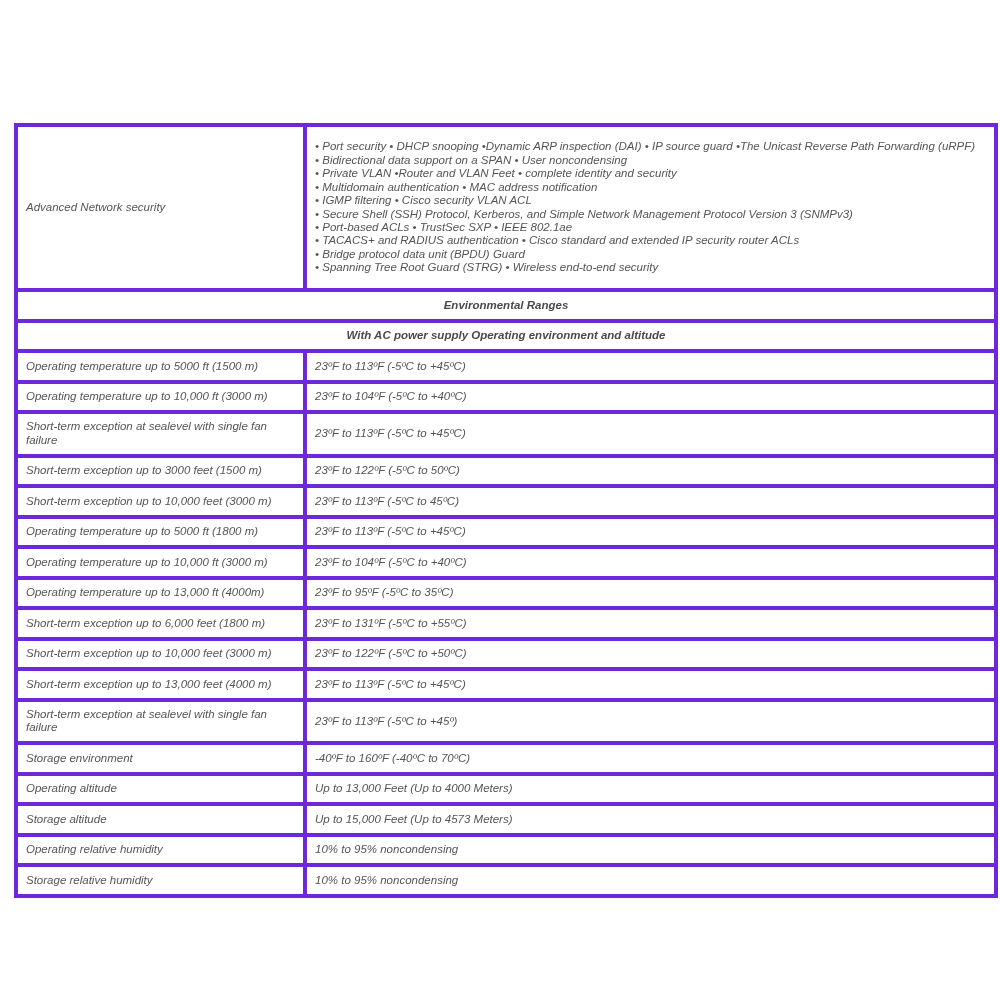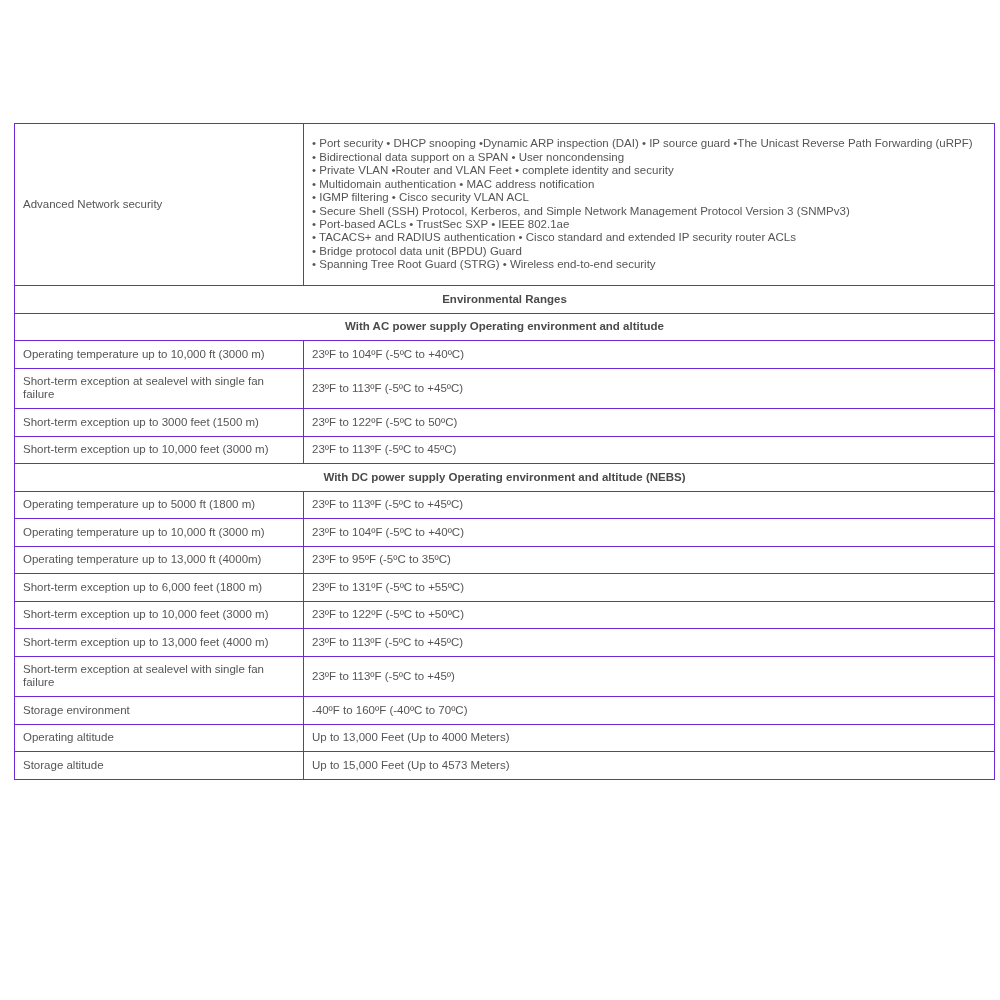--- a/index.html
+++ b/index.html
@@ -17,24 +17,25 @@
     }
     .spec-table {
       position: absolute;
       left: 14px;
       top: 123px;
       width: 980px;
       border-collapse: collapse;
       table-layout: fixed;
     }
     .spec-table td {
-      border: 1px solid #6d28d9;
+      border: 4px solid #6d28d9;
       padding: 0 8px;
       vertical-align: middle;
       line-height: 13.4px;
+      font-style: italic;
     }
     .spec-table col.c1 { width: 289px; }
     .spec-table col.c2 { width: 691px; }
     .row-std td { height: 26.5px; }
     .row-tall td { height: 39.5px; }
     .row-sec td {
       height: 26.5px;
       text-align: center;
       font-weight: bold;
       color: #4a4a4a;
@@ -73,39 +74,40 @@
     </tr>
 
     <tr class="row-sec">
       <td colspan="2">Environmental Ranges</td>
     </tr>
     <tr class="row-sec">
       <td colspan="2">With AC power supply Operating environment and altitude</td>
     </tr>
 
     <tr class="row-std">
+      <td>Operating temperature up to 5000 ft (1500 m)</td>
+      <td>23ºF to 113ºF (-5ºC to +45ºC)</td>
+    </tr>
+    <tr class="row-std">
       <td>Operating temperature up to 10,000 ft (3000 m)</td>
       <td>23ºF to 104ºF (-5ºC to +40ºC)</td>
     </tr>
     <tr class="row-tall">
       <td>Short-term exception at sealevel with single fan failure</td>
       <td>23ºF to 113ºF (-5ºC to +45ºC)</td>
     </tr>
     <tr class="row-std">
       <td>Short-term exception up to 3000 feet (1500 m)</td>
       <td>23ºF to 122ºF (-5ºC to 50ºC)</td>
     </tr>
     <tr class="row-std">
       <td>Short-term exception up to 10,000 feet (3000 m)</td>
       <td>23ºF to 113ºF (-5ºC to 45ºC)</td>
     </tr>
 
-    <tr class="row-sec">
-      <td colspan="2">With DC power supply Operating environment and altitude (NEBS)</td>
-    </tr>
 
     <tr class="row-std">
       <td>Operating temperature up to 5000 ft (1800 m)</td>
       <td>23ºF to 113ºF (-5ºC to +45ºC)</td>
     </tr>
     <tr class="row-std">
       <td>Operating temperature up to 10,000 ft (3000 m)</td>
       <td>23ºF to 104ºF (-5ºC to +40ºC)</td>
     </tr>
     <tr class="row-std">
@@ -134,14 +136,22 @@
       <td> -40ºF to 160ºF (-40ºC to 70ºC)</td>
     </tr>
     <tr class="row-std">
       <td>Operating altitude</td>
       <td>Up to 13,000 Feet (Up to 4000 Meters)</td>
     </tr>
     <tr class="row-std">
       <td>Storage altitude</td>
       <td>Up to 15,000 Feet (Up to 4573 Meters)</td>
     </tr>
+    <tr class="row-std">
+      <td>Operating relative humidity</td>
+      <td>10% to 95% noncondensing</td>
+    </tr>
+    <tr class="row-std">
+      <td>Storage relative humidity</td>
+      <td>10% to 95% noncondensing</td>
+    </tr>
   </tbody>
 </table>
 
 </body></html>

